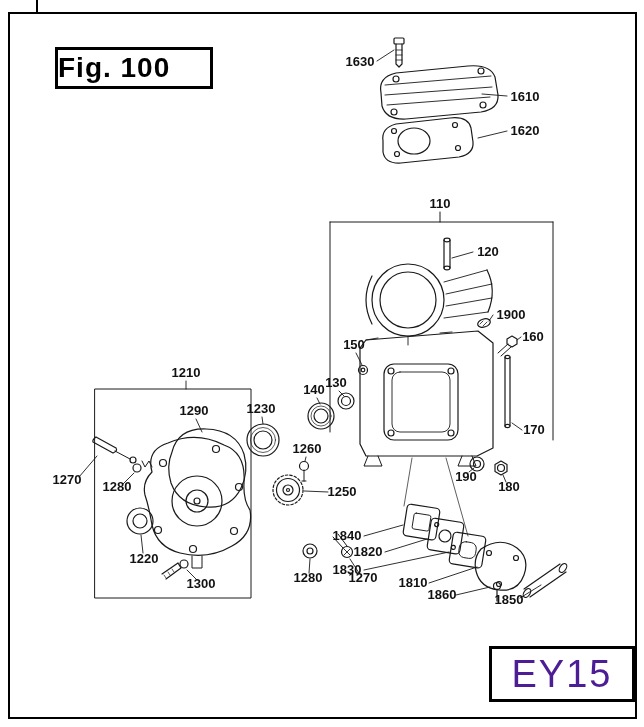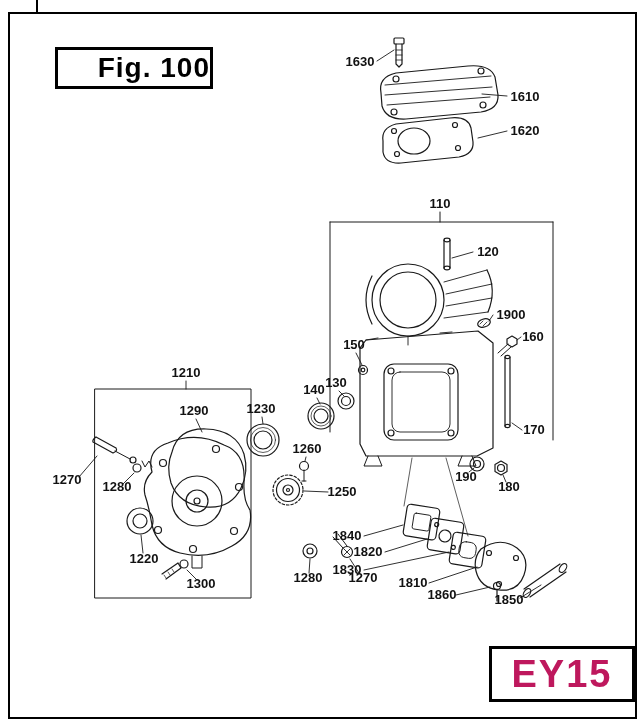--- a/index.html
+++ b/index.html
@@ -21,32 +21,32 @@
     position: absolute;
     left: 36px; top: 0;
     width: 2px; height: 13px;
     background: #000;
   }
   .fig-box {
     position: absolute;
     left: 55px; top: 47px;
     width: 152px; height: 36px;
     border: 3px solid #000;
-    display: flex; align-items: center; justify-content: flex-end;
+    display: flex; align-items: center; justify-content: flex-start;
     font-size: 28px; font-weight: bold; color: #000;
     letter-spacing: 1px;
     background: #fff;
   }
   .model-box {
     position: absolute;
     left: 489px; top: 646px;
     width: 140px; height: 50px;
     border: 3px solid #000;
     display: flex; align-items: center; justify-content: center;
-    font-size: 38px; font-weight: bold; color: #be185d;
+    font-size: 38px; font-weight: normal; color: #4c1d95;
     letter-spacing: 2px;
     background: #fff;
   }
   svg.diagram { position: absolute; left: 0; top: 0; }
   svg.diagram text { user-select: none; }
 </style>
 </head>
 <body>
 
 <div class="page">

